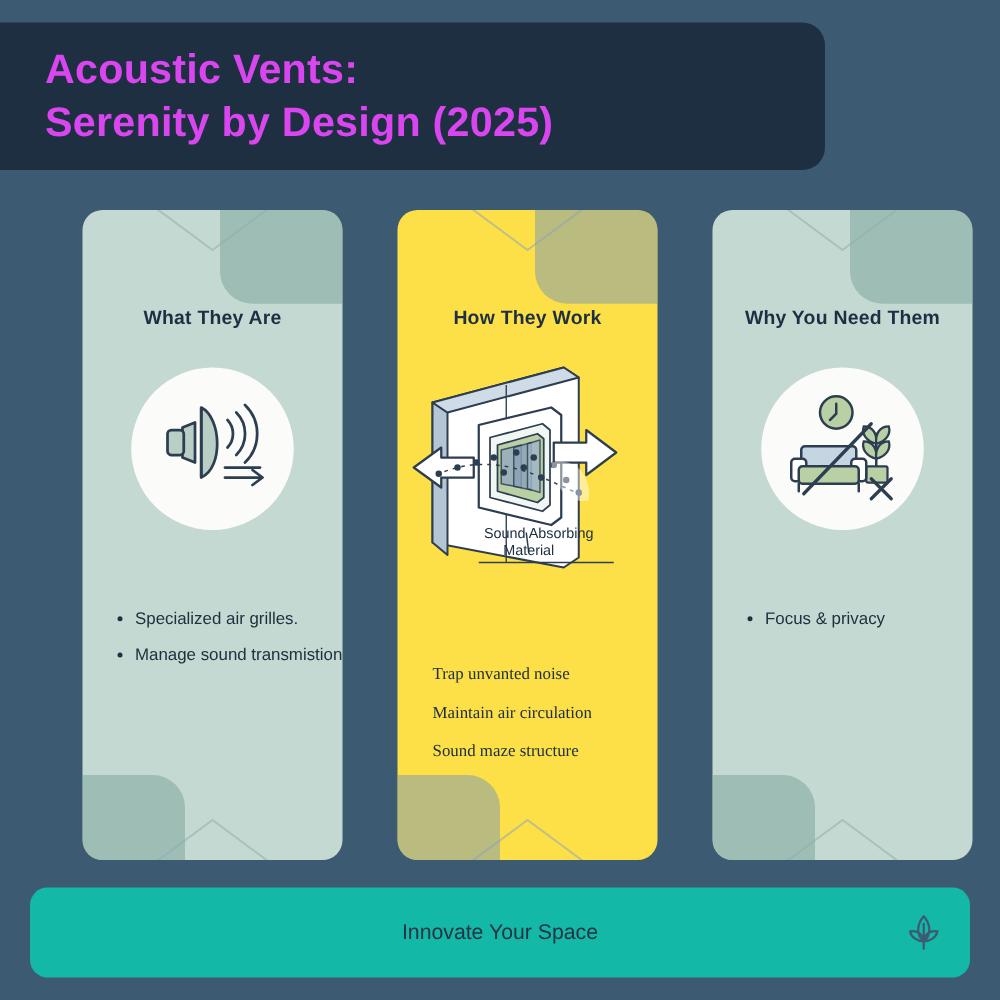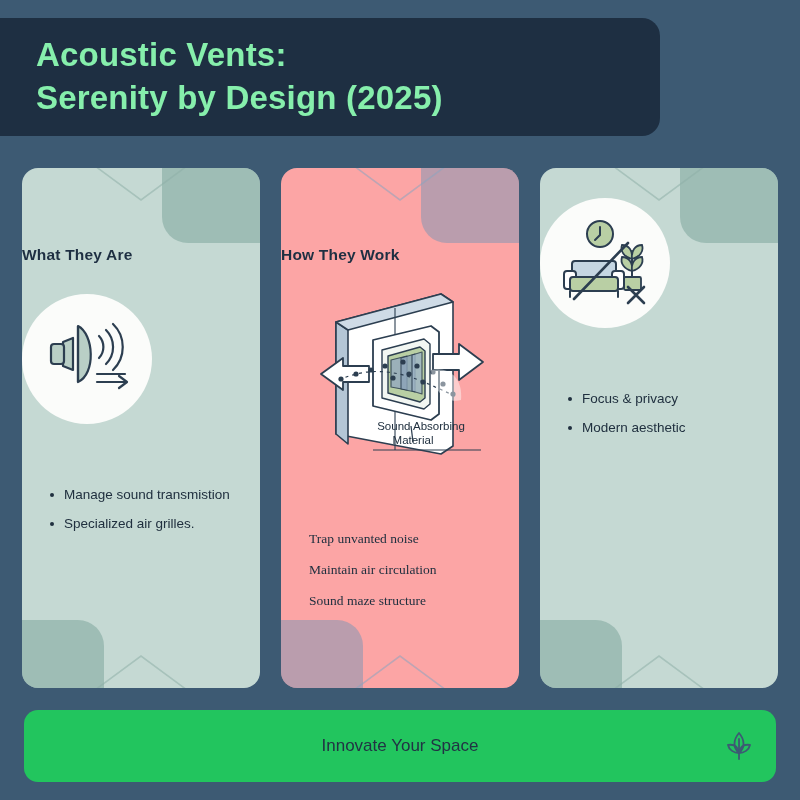--- a/index.html
+++ b/index.html
@@ -12,37 +12,37 @@
 
   
   .header-bar{
     position:absolute;left:0;top:18px;width:660px;height:118px;
     background:#1e2f42;
     border-radius:0 18px 18px 0;
     display:flex;align-items:center;
     box-sizing:border-box;padding-left:36px;
   }
   .header-title{
-    color:#86efac;font-size:33px;font-weight:bold;line-height:1.30;
+    color:#d946ef;font-size:33px;font-weight:bold;line-height:1.30;
     letter-spacing:.2px;white-space:pre-line;
   }
 
   
   .cards{
     position:absolute;left:22px;top:168px;
     width:756px;height:520px;
     display:flex;justify-content:space-between;
   }
   .card{
     position:relative;width:238px;height:520px;
     border-radius:16px;overflow:hidden;
-    display:flex;flex-direction:column;align-items:flex-start;
+    display:flex;flex-direction:column;align-items:center;margin-left:44px;
   }
   .card.sage{background:#c5d9d3;}
-  .card.blue{background:#fca5a5;}
+  .card.blue{background:#fde047;}
 
   
   .deco-tr{
     position:absolute;right:0;top:0;width:98px;height:75px;
     border-bottom-left-radius:26px;
   }
   .deco-bl{
     position:absolute;left:0;bottom:0;width:82px;height:68px;
     border-top-right-radius:26px;
   }
@@ -93,21 +93,21 @@
 
   
   .diagram-wrap{
     position:relative;z-index:3;margin-top:10px;
     width:262px;height:190px;
   }
 
   
   .footer-bar{
     position:absolute;left:24px;top:710px;width:752px;height:72px;
-    background:#22c55e;border-radius:14px;
+    background:#14b8a6;border-radius:14px;
     display:flex;align-items:center;justify-content:center;
   }
   .footer-text{font-size:17px;color:#223344;}
   .footer-logo{position:absolute;right:22px;top:50%;transform:translateY(-50%);}
 </style>
 </head>
 <body>
 
 <div class="header-bar">
   <div class="header-title">Acoustic Vents:
@@ -140,22 +140,22 @@
         <path d="M67 14 a24 24 0 0 1 0 34" fill="none" stroke="#2c3e50" stroke-width="2.2" stroke-linecap="round"></path>
         <path d="M74 8 a32 32 0 0 1 0 46" fill="none" stroke="#2c3e50" stroke-width="2.2" stroke-linecap="round"></path>
 
         <path d="M58 58 L86 58" fill="none" stroke="#2c3e50" stroke-width="2.2" stroke-linecap="round"></path>
         <path d="M58 66 L86 66" fill="none" stroke="#2c3e50" stroke-width="2.2" stroke-linecap="round"></path>
         <path d="M80 60 L88 66 L80 72" fill="none" stroke="#2c3e50" stroke-width="2.2" stroke-linecap="round" stroke-linejoin="round"></path>
       </svg>
     </div>
 
     <ul class="bullets">
+      <li>Specialized air grilles.</li>
       <li>Manage sound transmistion</li>
-      <li>Specialized air grilles.</li>
     </ul>
   </div>
 
   <div class="card blue">
     <div class="deco-tr"></div>
     <div class="deco-bl"></div>
     <svg class="chev chev-top" width="96" height="38" viewBox="0 0 96 38">
       <path d="M2 0 L48 34 L94 0" fill="none" stroke="#8ba5c0" stroke-width="1.6"></path>
     </svg>
     <svg class="chev chev-bot" width="96" height="38" viewBox="0 0 96 38">
@@ -222,20 +222,21 @@
   <div class="card sage">
     <div class="deco-tr"></div>
     <div class="deco-bl"></div>
     <svg class="chev chev-top" width="96" height="38" viewBox="0 0 96 38">
       <path d="M2 0 L48 34 L94 0" fill="none" stroke="#8fb0a8" stroke-width="1.6"></path>
     </svg>
     <svg class="chev chev-bot" width="96" height="38" viewBox="0 0 96 38">
       <path d="M2 38 L48 4 L94 38" fill="none" stroke="#8fb0a8" stroke-width="1.6"></path>
     </svg>
 
+    <div class="card-title">Why You Need Them</div>
 
     <div class="icon-circle">
       <svg width="98" height="92" viewBox="0 0 98 92">
 
         <circle cx="44" cy="17" r="13" fill="#b9cfa4" stroke="#2c3e50" stroke-width="2"></circle>
         <path d="M44 10 L44 18 L39 23" fill="none" stroke="#2c3e50" stroke-width="2" stroke-linecap="round"></path>
 
         <path d="M76 62 L76 34" fill="none" stroke="#2c3e50" stroke-width="2" stroke-linecap="round"></path>
         <path d="M76 42 C68 40 64 34 66 28 C73 28 77 34 76 42 Z" fill="#b9cfa4" stroke="#2c3e50" stroke-width="1.8"></path>
         <path d="M76 42 C84 40 88 34 86 28 C79 28 75 34 76 42 Z" fill="#b9cfa4" stroke="#2c3e50" stroke-width="1.8"></path>
@@ -250,21 +251,20 @@
         <path d="M14 74 L14 80 M62 74 L62 80" stroke="#2c3e50" stroke-width="2" stroke-linecap="round"></path>
 
         <path d="M18 82 L72 26" fill="none" stroke="#2c3e50" stroke-width="2.6" stroke-linecap="round"></path>
 
         <path d="M72 70 L88 86 M88 70 L72 86" fill="none" stroke="#2c3e50" stroke-width="2.6" stroke-linecap="round"></path>
       </svg>
     </div>
 
     <ul class="bullets">
       <li>Focus &amp; privacy</li>
-      <li>Modern aesthetic</li>
     </ul>
   </div>
 
 </div>
 
 <div class="footer-bar">
   <div class="footer-text">Innovate Your Space</div>
   <svg class="footer-logo" width="30" height="34" viewBox="0 0 30 34">
     <path d="M15 4 C21 11 21 19 15 24 C9 19 9 11 15 4 Z" fill="none" stroke="#3d5a73" stroke-width="1.8" stroke-linejoin="round"></path>
     <path d="M15 30 L15 10" fill="none" stroke="#3d5a73" stroke-width="1.8" stroke-linecap="round"></path>

